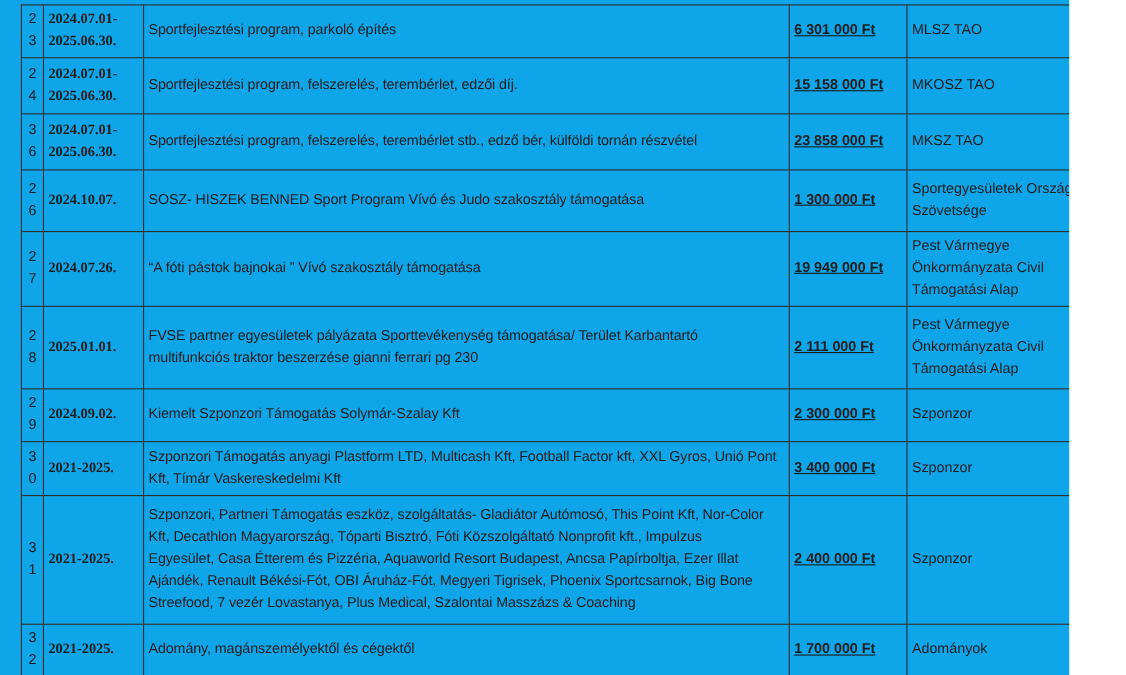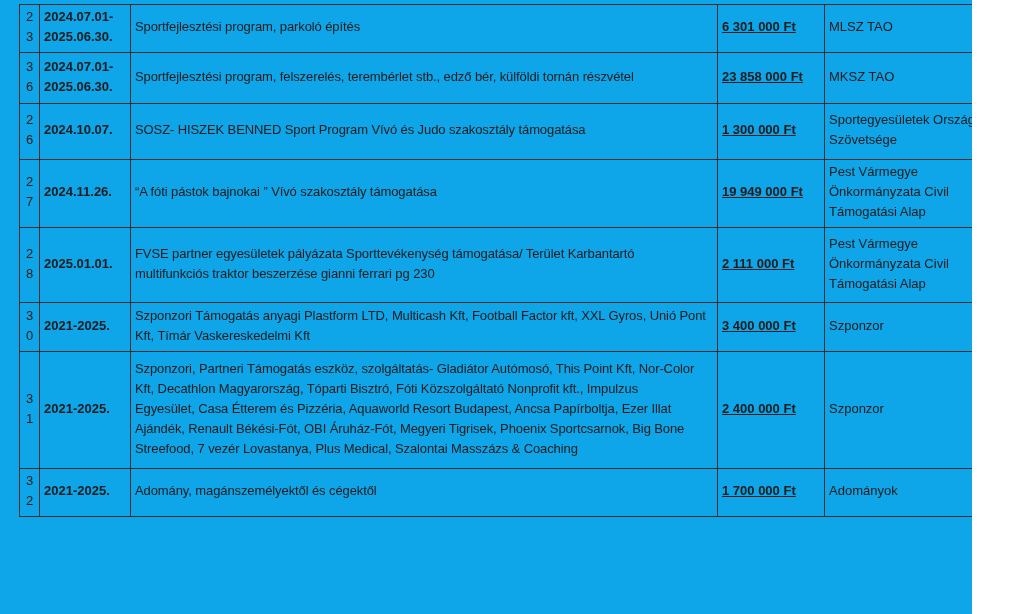--- a/index.html
+++ b/index.html
@@ -38,20 +38,21 @@
   }
   td.c-num {
     text-align: center;
     padding: 0;
     font-size: 13px;
   }
   td.c-date {
     font-weight: bold;
     white-space: pre-line;
     padding-left: 5px;
+    font-family: Liberation Serif, serif;
   }
   td.c-desc {
     white-space: pre-line;
     padding-left: 6px;
     letter-spacing: -0.1px;
   }
   td.c-amount {
     font-weight: bold;
     padding-left: 5px;
     padding-bottom: 7px;
@@ -79,53 +80,68 @@
     <tbody>
       <tr style="height:48px">
         <td class="c-num">23</td>
         <td class="c-date">2024.07.01-
 2025.06.30.</td>
         <td class="c-desc">Sportfejlesztési program, parkoló építés</td>
         <td class="c-amount">6 301 000 Ft</td>
         <td class="c-funder">MLSZ TAO</td>
       </tr>
       <tr style="height:51px">
+        <td class="c-num">24</td>
+        <td class="c-date">2024.07.01-
+2025.06.30.</td>
+        <td class="c-desc">Sportfejlesztési program, felszerelés, terembérlet, edzői díj.</td>
+        <td class="c-amount">15 158 000 Ft</td>
+        <td class="c-funder">MKOSZ TAO</td>
+      </tr>
+      <tr style="height:51px">
         <td class="c-num">36</td>
         <td class="c-date">2024.07.01-
 2025.06.30.</td>
         <td class="c-desc">Sportfejlesztési program, felszerelés, terembérlet stb., edző bér, külföldi tornán részvétel</td>
         <td class="c-amount">23 858 000 Ft</td>
         <td class="c-funder">MKSZ TAO</td>
       </tr>
       <tr style="height:56px">
         <td class="c-num">26</td>
         <td class="c-date">2024.10.07.</td>
         <td class="c-desc">SOSZ- HISZEK BENNED Sport Program Vívó és Judo szakosztály támogatása</td>
         <td class="c-amount">1 300 000 Ft</td>
         <td class="c-funder">Sportegyesületek Országos
 Szövetsége</td>
       </tr>
       <tr style="height:68px">
         <td class="c-num">27</td>
-        <td class="c-date">2024.11.26.</td>
+        <td class="c-date">2024.07.26.</td>
         <td class="c-desc">“A fóti pástok bajnokai ” Vívó szakosztály támogatása</td>
         <td class="c-amount">19 949 000 Ft</td>
         <td class="c-funder">Pest Vármegye
 Önkormányzata Civil
 Támogatási Alap</td>
       </tr>
       <tr style="height:75px">
         <td class="c-num">28</td>
         <td class="c-date">2025.01.01.</td>
         <td class="c-desc">FVSE partner egyesületek pályázata Sporttevékenység támogatása/ Terület Karbantartó
 multifunkciós traktor beszerzése gianni ferrari pg 230</td>
         <td class="c-amount">2 111 000 Ft</td>
         <td class="c-funder">Pest Vármegye
 Önkormányzata Civil
 Támogatási Alap</td>
+      </tr>
+      <tr style="height:31px">
+        <td class="c-num">29</td>
+        <td class="c-date">2024.09.02.</td>
+        <td class="c-desc">Kiemelt Szponzori Támogatás Solymár-Szalay Kft</td>
+        <td class="c-amount">2 300 000 Ft</td>
+        <td class="c-funder">Szponzor</td>
       </tr>
       <tr style="height:49px">
         <td class="c-num">30</td>
         <td class="c-date">2021-2025.</td>
         <td class="c-desc">Szponzori Támogatás anyagi Plastform LTD, Multicash Kft, Football Factor kft, XXL Gyros, Unió Pont
 Kft, Tímár Vaskereskedelmi Kft</td>
         <td class="c-amount">3 400 000 Ft</td>
         <td class="c-funder">Szponzor</td>
       </tr>
       <tr style="height:117px">

